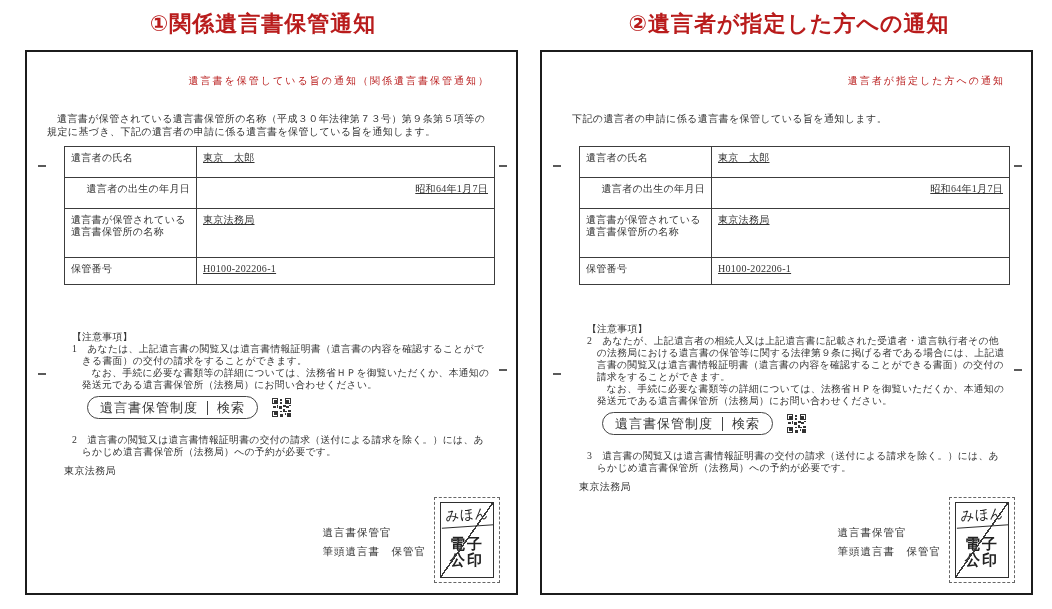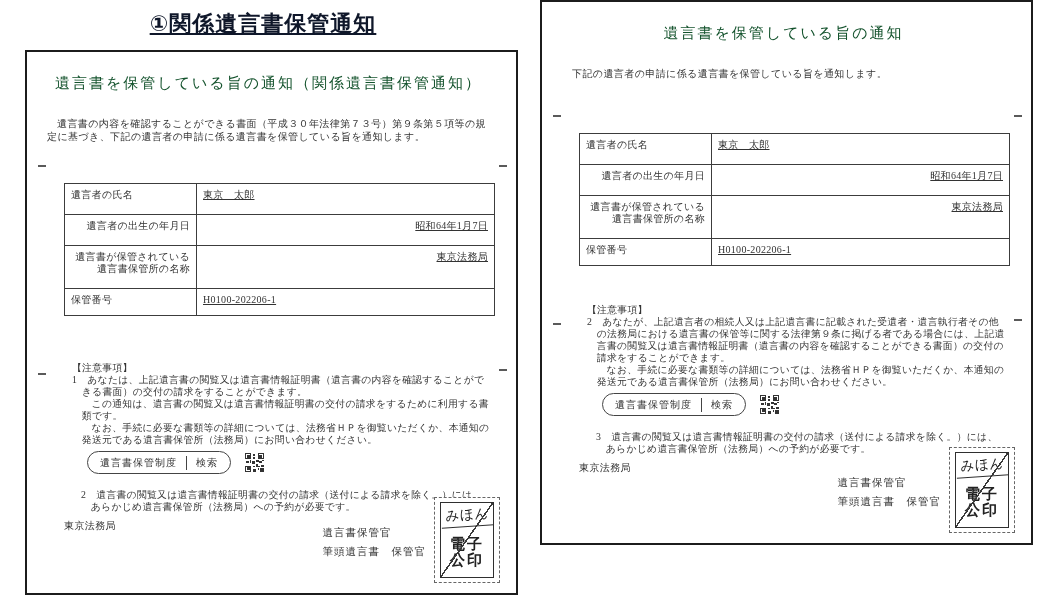--- a/index.html
+++ b/index.html
@@ -12,79 +12,77 @@
   }
   .page { display: flex; width: 1052px; height: 609px; }
   .col { width: 526px; }
   .col-header {
     height: 50px;
     text-align: center;
     padding-top: 9px;
     font-family: "Liberation Sans", "DejaVu Sans", sans-serif;
     font-weight: 700;
     font-size: 22px;
-    color: #0f172a;
+    color: #b91c1c;
     letter-spacing: 1px;
-    text-decoration: underline;
   }
   .doc {
     position: relative;
     width: 493px; height: 545px;
     border: 2px solid #1c1c1c;
     background: #fff;
     padding: 18px 26px 0 20px;
   }
   .doc-left  { margin-left: 25px; }
   .doc-right { margin-left: 14px; }
 
   .edge-mark {
     position: absolute; width: 8px; height: 2px; background: #5a5a5a;
   }
   .em-lt { left: 11px;  top: 113px; }
   .em-lb { left: 11px;  top: 321px; }
   .em-rt { right: 9px;  top: 113px; }
   .em-rb { right: 9px;  top: 317px; }
 
   .doc-title {
-    text-align: center;
-    font-size: 15px;
+    text-align: right;
+    font-size: 10px;
     letter-spacing: 2px;
-    color: #14532d;
+    color: #b91c1c;
     margin-top: 4px;
   }
   .intro {
     margin-top: 24px;
     height: 34px;
     font-size: 10px;
     line-height: 13px;
     letter-spacing: 0.4px;
     color: #333;
   }
   .p-indent { text-indent: 1em; }
 
   table.info {
     margin-left: 17px;
     width: 431px;
     border-collapse: collapse;
     font-size: 10px;
     letter-spacing: 0.3px;
     color: #333;
-    margin-top: 32px;
   }
   table.info td {
     border: 1px solid #3c3c3c;
     vertical-align: top;
     padding: 5px 6px 3px 6px;
     line-height: 12px;
   }
   td.lbl { width: 132px; }
   td.val { padding-left: 11px; text-decoration: underline; }
   tr.r1 td { height: 31px; }
   tr.r2 td { height: 31px; text-align: right; }
-  tr.r3 td { height: 43px; text-align: right; }
+  tr.r3 td { height: 49px; }
   tr.r4 td { height: 27px; }
 
   .notes {
     margin-left: 25px;
     font-size: 9.8px;
     line-height: 12px;
     letter-spacing: 0.3px;
     color: #333;
   }
   .gap-notes-a { margin-top: 46px; }
@@ -99,34 +97,34 @@
     align-items: center;
     gap: 14px;
   }
   .search-pill {
     display: inline-flex;
     align-items: center;
     border: 1.2px solid #444;
     border-radius: 12px;
     height: 23px;
     padding: 0 12px;
-    font-size: 10px;
+    font-size: 13px;
     letter-spacing: 1px;
     color: #333;
     background: #fff;
   }
   .search-pill .divider {
     width: 1px; height: 14px; background: #444;
     margin: 0 9px;
   }
   .qr { width: 19px; height: 19px; display: block; }
 
   .post-note {
     margin-top: 15px;
-    margin-left: 34px;
+    margin-left: 25px;
     font-size: 9.8px;
     line-height: 12px;
     letter-spacing: 0.3px;
     color: #333;
   }
   .date-line  { margin-top: 13px; margin-left: 17px; font-size: 10px; color: #333; letter-spacing: 0.4px; }
   .office-line{ margin-top: 6px;  margin-left: 17px; font-size: 10px; color: #333; letter-spacing: 0.4px; }
 
   .footer-row {
     position: absolute;
@@ -190,21 +188,21 @@
     <div class="col-header">①関係遺言書保管通知</div>
     <div class="doc doc-left">
       <span class="edge-mark em-lt"></span>
       <span class="edge-mark em-lb"></span>
       <span class="edge-mark em-rt"></span>
       <span class="edge-mark em-rb"></span>
 
       <div class="doc-title">遺言書を保管している旨の通知（関係遺言書保管通知）</div>
 
       <div class="intro">
-        <p class="p-indent">遺言書の内容を確認することができる書面（平成３０年法律第７３号）第９条第５項等の規定に基づき、下記の遺言者の申請に係る遺言書を保管している旨を通知します。</p>
+        <p class="p-indent">遺言書が保管されている遺言書保管所の名称（平成３０年法律第７３号）第９条第５項等の規定に基づき、下記の遺言者の申請に係る遺言書を保管している旨を通知します。</p>
       </div>
 
       <table class="info">
         <tbody>
           <tr class="r1">
             <td class="lbl">遺言者の氏名</td>
             <td class="val">東京　太郎</td>
           </tr>
           <tr class="r2">
             <td class="lbl">遺言者の出生の年月日</td>
@@ -217,21 +215,20 @@
           <tr class="r4">
             <td class="lbl">保管番号</td>
             <td class="val">H0100-202206-1</td>
           </tr>
         </tbody>
       </table>
 
       <div class="notes gap-notes-a">
         <p>【注意事項】</p>
         <p class="p-num">1　あなたは、上記遺言書の閲覧又は遺言書情報証明書（遺言書の内容を確認することができる書面）の交付の請求をすることができます。</p>
-        <p class="p-cont">この通知は、遺言書の閲覧又は遺言書情報証明書の交付の請求をするために利用する書類です。</p>
         <p class="p-cont">なお、手続に必要な書類等の詳細については、法務省ＨＰを御覧いただくか、本通知の発送元である遺言書保管所（法務局）にお問い合わせください。</p>
       </div>
 
       <div class="search-row">
         <span class="search-pill">
           <span>遺言書保管制度</span>
           <span class="divider"></span>
           <span>検索</span>
         </span>
         <svg class="qr" viewBox="0 0 21 21" shape-rendering="crispEdges">
@@ -261,27 +258,28 @@
               <span>公印</span>
             </div>
             <div class="stamp-diagonal"></div>
           </div>
         </div>
       </div>
     </div>
   </div>
 
   <div class="col">
+    <div class="col-header">②遺言者が指定した方への通知</div>
     <div class="doc doc-right">
       <span class="edge-mark em-lt"></span>
       <span class="edge-mark em-lb"></span>
       <span class="edge-mark em-rt"></span>
       <span class="edge-mark em-rb"></span>
 
-      <div class="doc-title">遺言書を保管している旨の通知</div>
+      <div class="doc-title">遺言者が指定した方への通知</div>
 
       <div class="intro">
         <p class="p-indent">下記の遺言者の申請に係る遺言書を保管している旨を通知します。</p>
       </div>
 
       <table class="info">
         <tbody>
           <tr class="r1">
             <td class="lbl">遺言者の氏名</td>
             <td class="val">東京　太郎</td>

